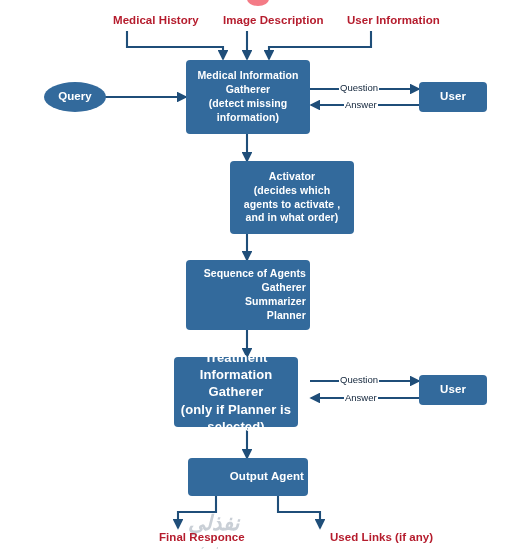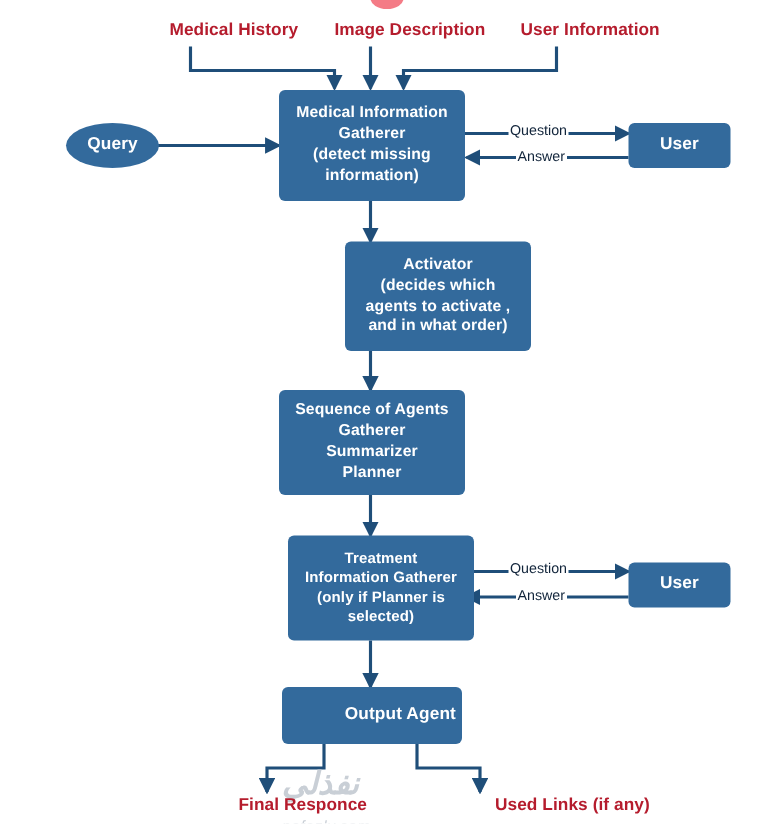--- a/index.html
+++ b/index.html
@@ -156,30 +156,30 @@
 
   <div class="node" style="left:186px; top:161px; width:124px; height:73px; font-size:10.5px;margin-left:44px;">
     <span class="node-lines">
       <span>Activator</span>
       <span>(decides which</span>
       <span>agents to activate ,</span>
       <span>and in what order)</span>
     </span>
   </div>
 
-  <div class="node" style="left:186px; top:260px; width:124px; height:70px; font-size:10.5px;">
+  <div class="node" style="left:186px; top:260px; width:124px; height:70px; font-size:10.5px;text-align:right;">
     <span class="node-lines">
       <span>Sequence of Agents</span>
       <span>Gatherer</span>
       <span>Summarizer</span>
       <span>Planner</span>
     </span>
   </div>
 
-  <div class="node" style="left:192px; top:357px; width:124px; height:70px; font-size:10px;">
+  <div class="node" style="left:174px; top:357px; width:124px; height:70px; font-size:13px;">
     <span class="node-lines">
       <span>Treatment</span>
       <span>Information Gatherer</span>
       <span>(only if Planner is</span>
       <span>selected)</span>
     </span>
   </div>
 
   <div class="node" style="left:419px; top:375px; width:68px; height:30px; font-size:11.5px;">
     <span class="node-lines">

